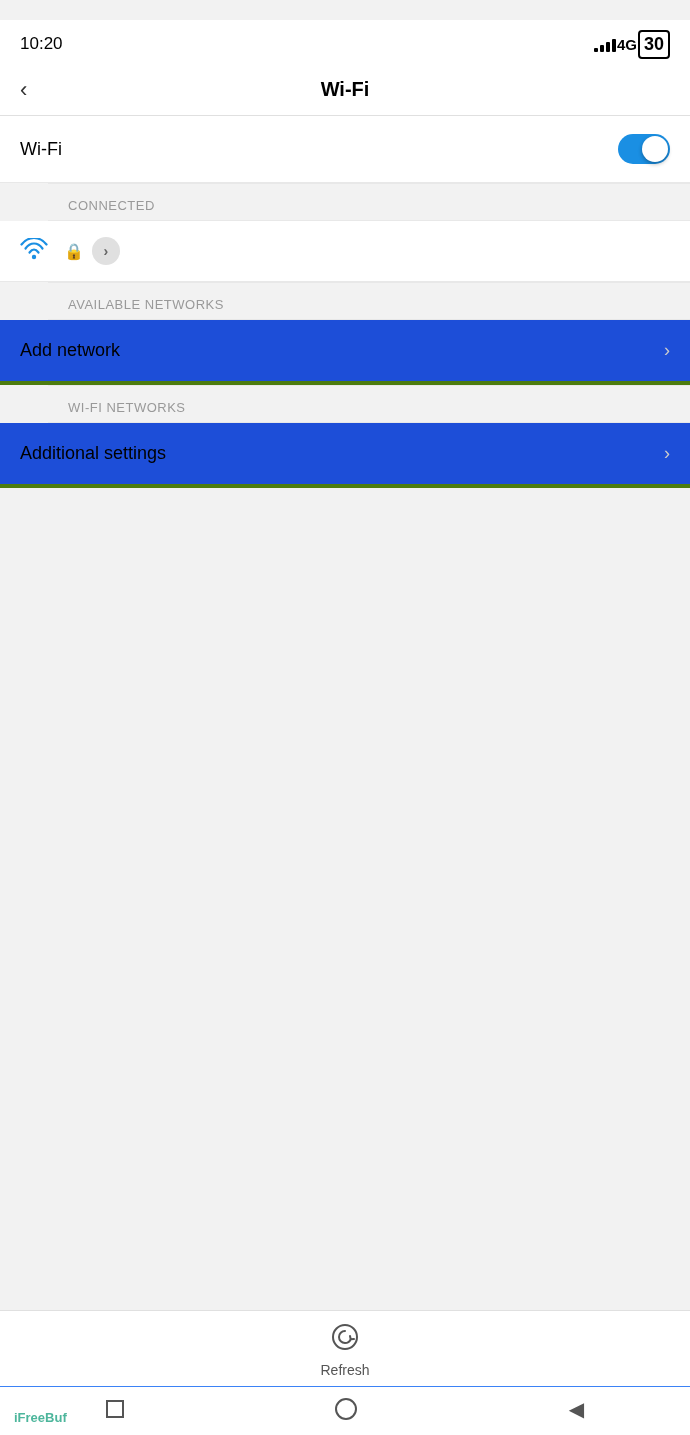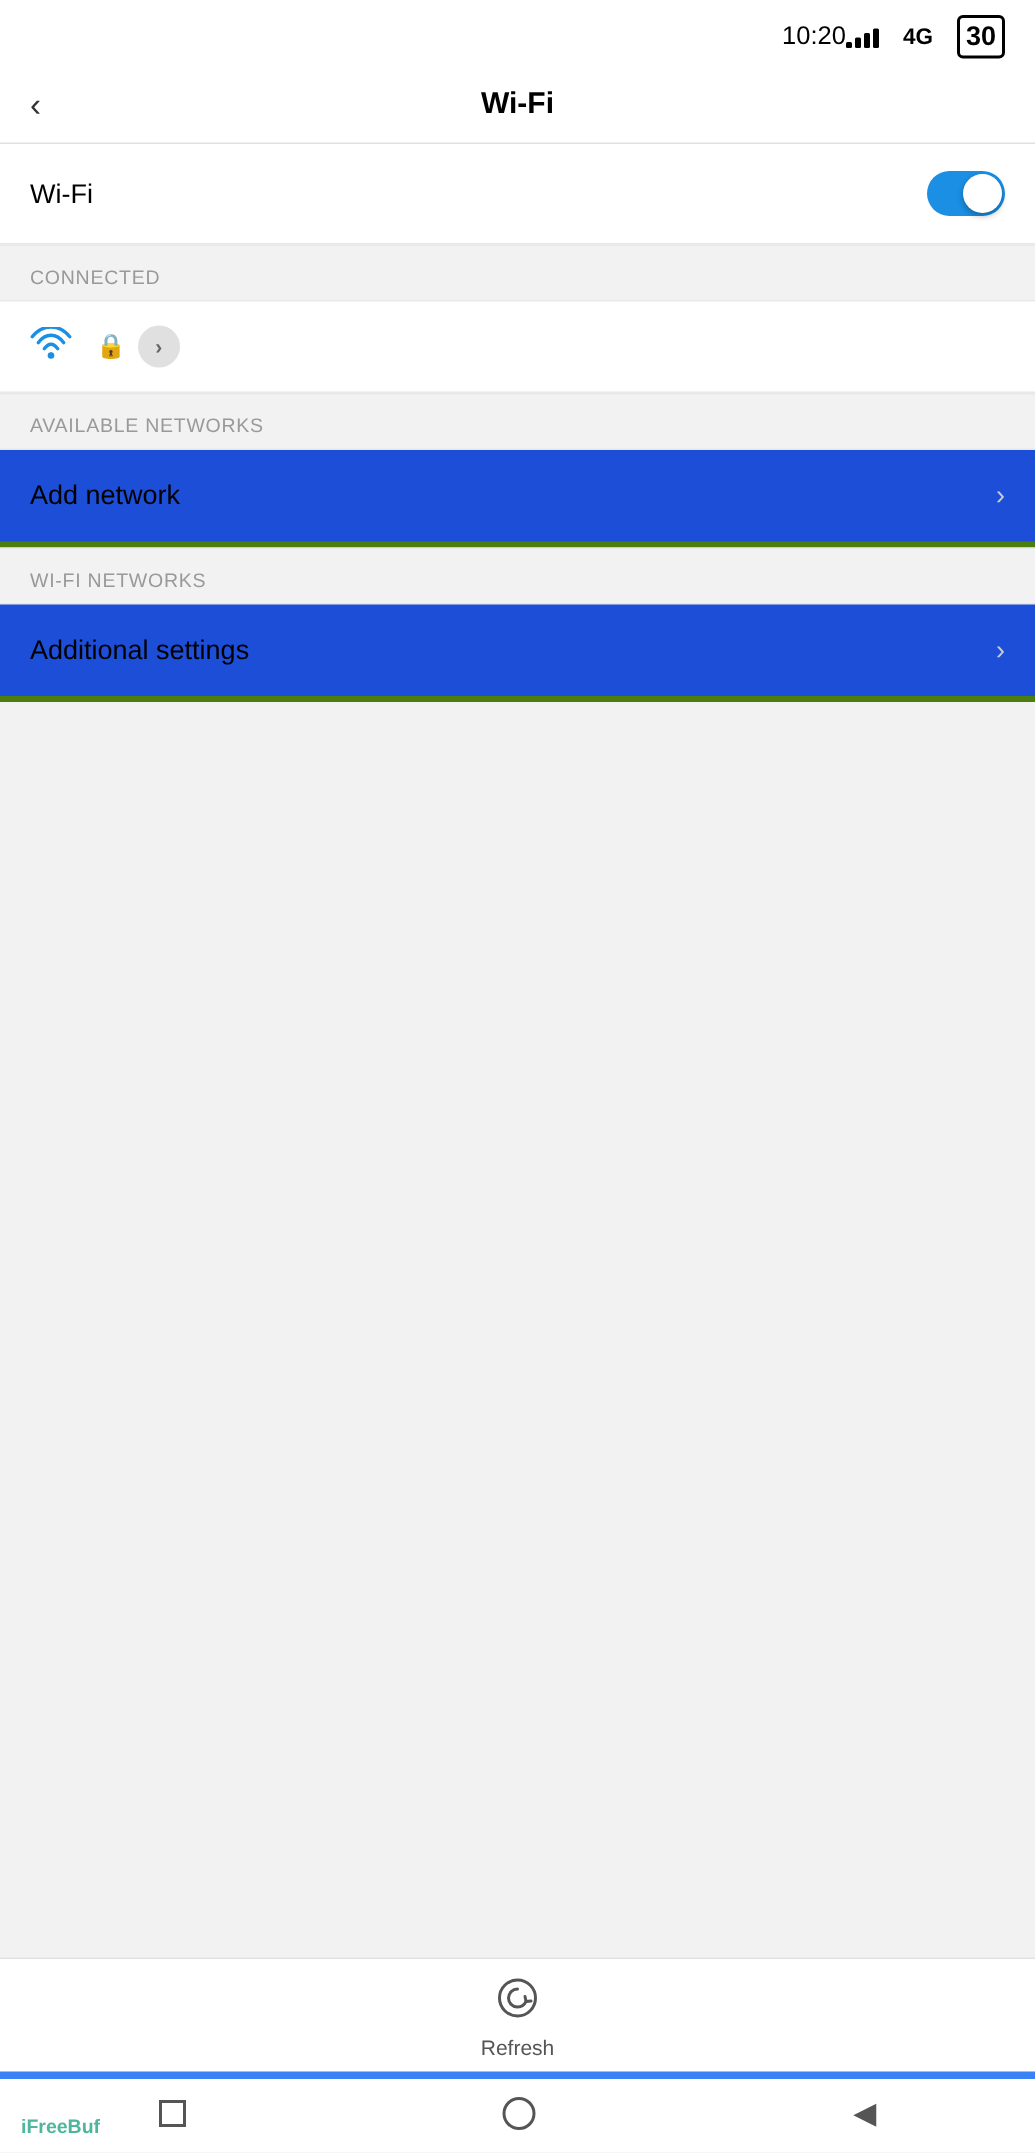--- a/index.html
+++ b/index.html
@@ -11,34 +11,35 @@
       font-family: -apple-system, "Helvetica Neue", Arial, sans-serif;
       background: #f2f2f2;
       display: flex;
       flex-direction: column;
     }
 
     
     .status-bar {
       background: #fff;
       display: flex;
-      justify-content: flex-end;
+      justify-content: space-between;
       align-items: center;
       padding: 10px 20px 6px 20px;
       height: 44px;
+      margin-top: 20px;
     }
     .status-time {
       font-size: 17px;
       font-weight: 500;
       color: #000;
     }
     .status-icons {
       display: flex;
       align-items: center;
-      gap: 16px;
+      gap: 1px;
     }
     .signal-bars {
       display: flex;
       align-items: flex-end;
       gap: 2px;
       height: 16px;
     }
     .signal-bar {
       width: 4px;
       background: #000;
@@ -121,20 +122,21 @@
       right: 2px;
       box-shadow: 0 2px 4px rgba(0,0,0,0.3);
     }
 
     
     .section-header {
       background: #f2f2f2;
       padding: 12px 20px 6px 20px;
       border-bottom: 1px solid #e8e8e8;
       border-top: 1px solid #e8e8e8;
+      margin-left: 48px;
     }
     .section-label {
       font-size: 13px;
       color: #999;
       letter-spacing: 0.5px;
       font-weight: 400;
     }
 
     
     .network-row {
@@ -236,21 +238,21 @@
       color: #555;
     }
 
     
     .nav-bar {
       background: #fff;
       display: flex;
       align-items: center;
       justify-content: space-around;
       padding: 10px 0 14px 0;
-      border-top: 5px solid #3b82f6;
+      border-top: 1px solid #3b82f6;
     }
     .nav-square {
       width: 18px;
       height: 18px;
       border: 2px solid #555;
       background: transparent;
     }
     .nav-circle {
       width: 22px;
       height: 22px;

